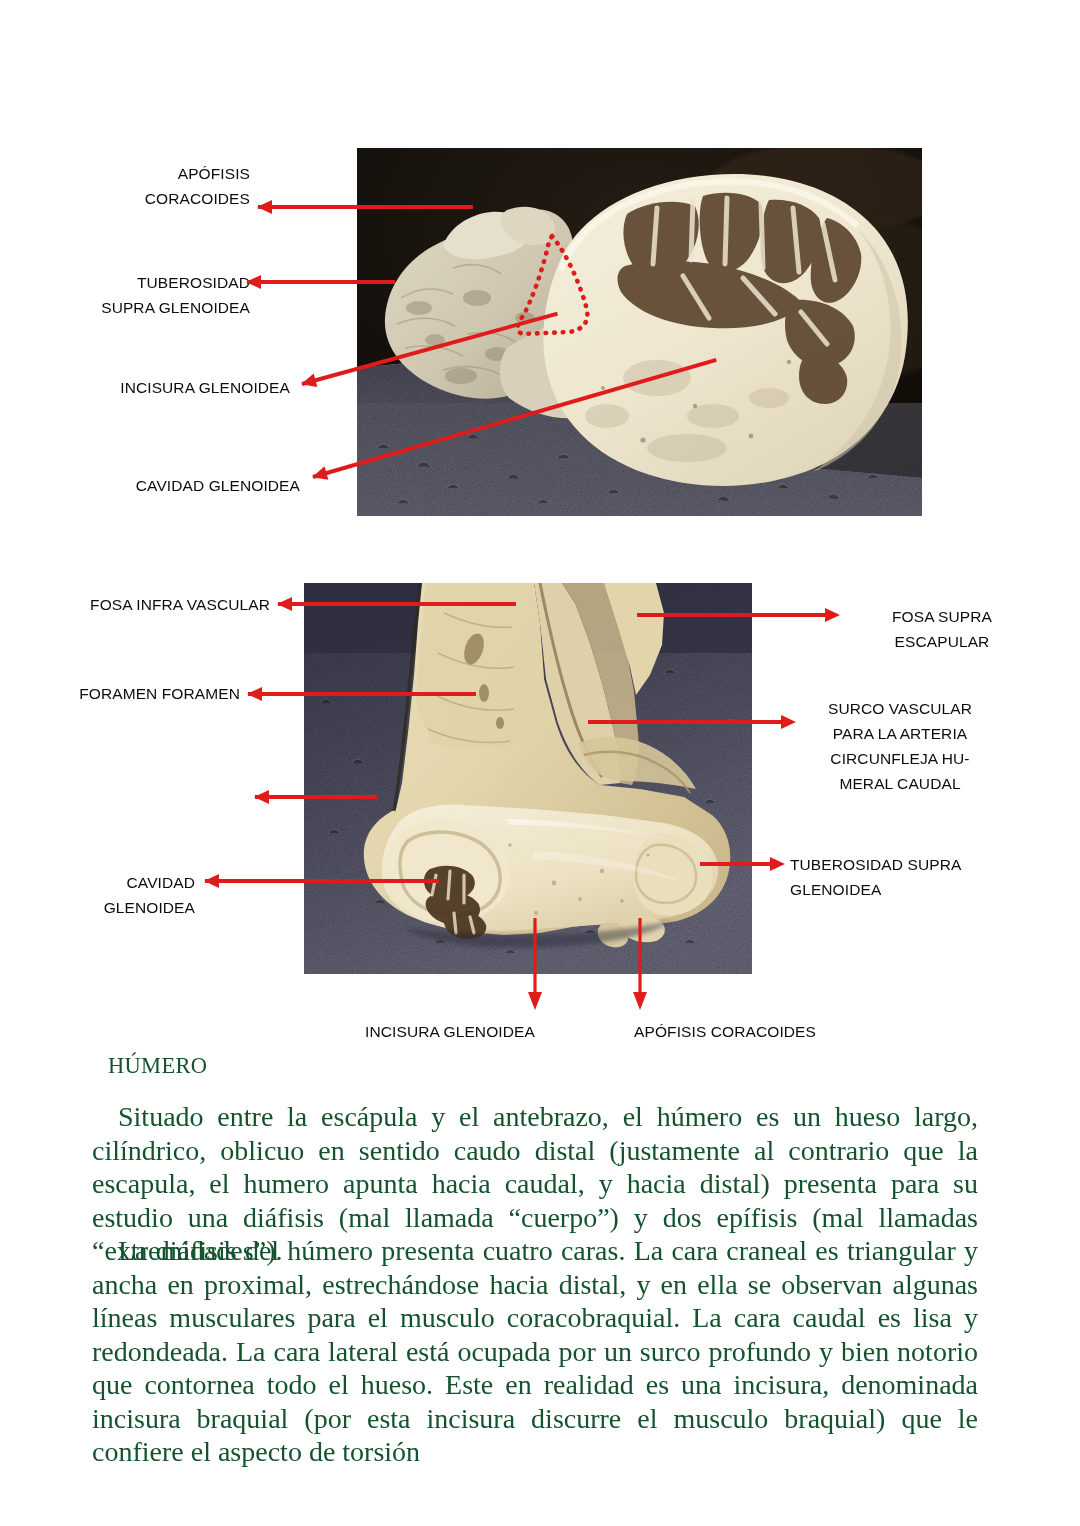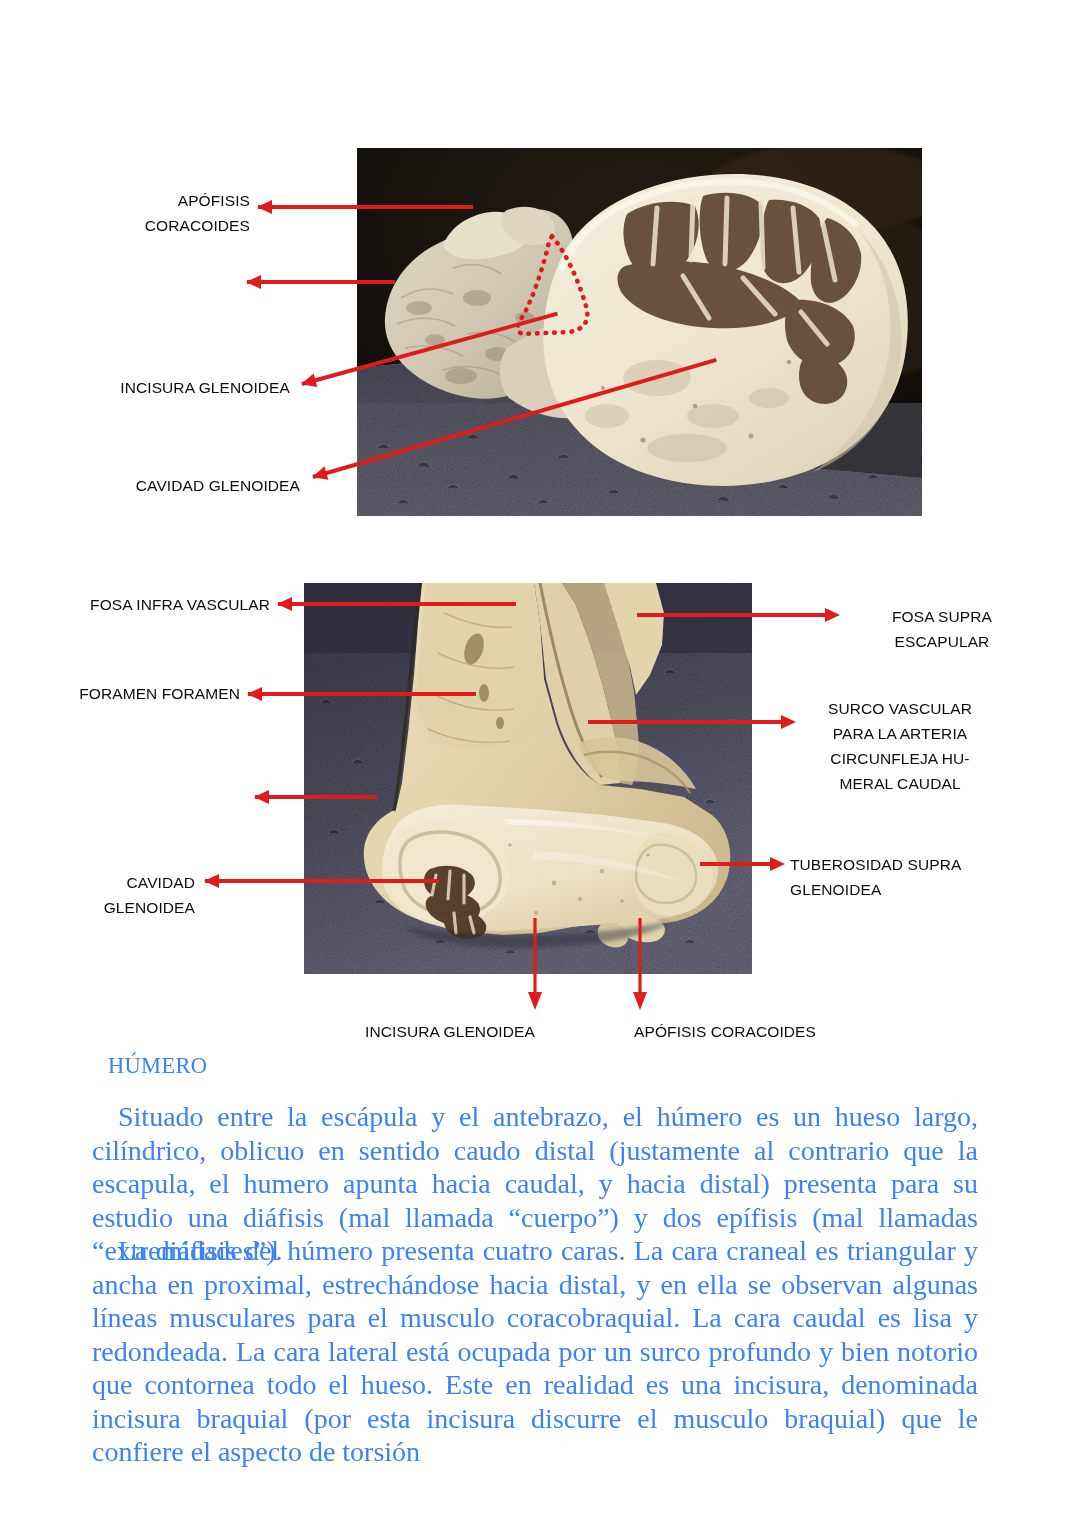--- a/index.html
+++ b/index.html
@@ -77,21 +77,21 @@
   
   .dotted-marker {
     position: absolute;
     pointer-events: none;
   }
 
   
   .doc-text {
     position: absolute;
     font-family: "Liberation Serif", serif;
-    color: #3b82f6;
+    color: #14532d;
   }
   .section-title {
     font-size: 22.5px;
     letter-spacing: 0.3px;
   }
   .para {
     font-size: 28px;
     line-height: 33.5px;
     text-align: justify;
     text-justify: inter-word;
@@ -257,23 +257,25 @@
       </svg>
     </div>
 
     <div class="dotted-marker" style="left:505px; top:232px; width:110px; height:115px;">
       <svg width="110" height="115" viewBox="0 0 110 115">
         <path d="M47 4 C62 22 76 54 82 78 C84 90 78 98 64 100
                  L18 102 C10 100 12 92 18 84 C28 66 38 36 44 10 Z" fill="none" stroke="#e01b1b" stroke-width="4.6" stroke-linecap="round" stroke-dasharray="0.6 8"></path>
       </svg>
     </div>
 
-    <div class="label r" style="left:60px; top:188px; width:190px;">APÓFISIS
+    <div class="label r" style="left:60px; top:161px; width:190px;">APÓFISIS
 CORACOIDES</div>
 
+    <div class="label r" style="left:52px; top:270px; width:198px;">TUBEROSIDAD
+SUPRA GLENOIDEA</div>
 
     <div class="label r" style="left:60px; top:375px; width:230px;">INCISURA GLENOIDEA</div>
 
     <div class="label r" style="left:70px; top:473px; width:230px;">CAVIDAD GLENOIDEA</div>
 
     <div class="arrow to-left" style="left:258px; top:207px; width:215px;">
       <div class="shaft" style="width:215px;"></div>
       <div class="head"></div>
     </div>
 

